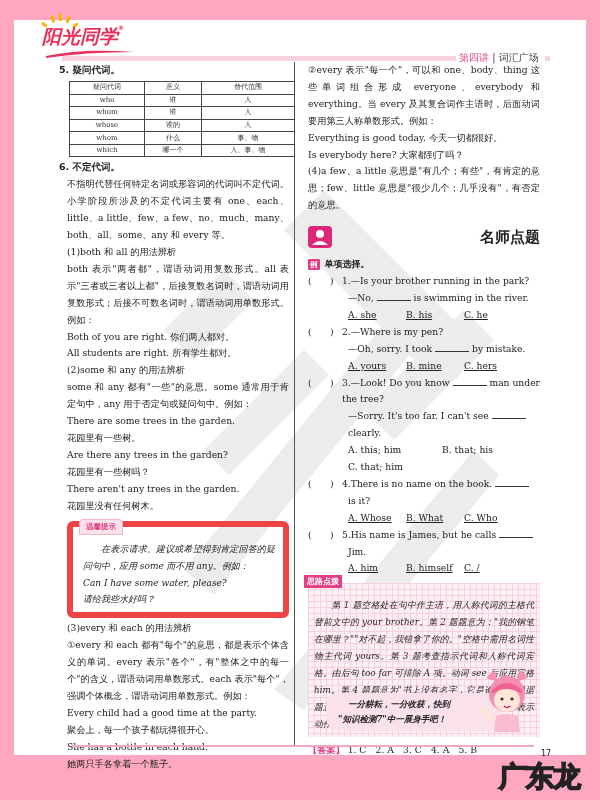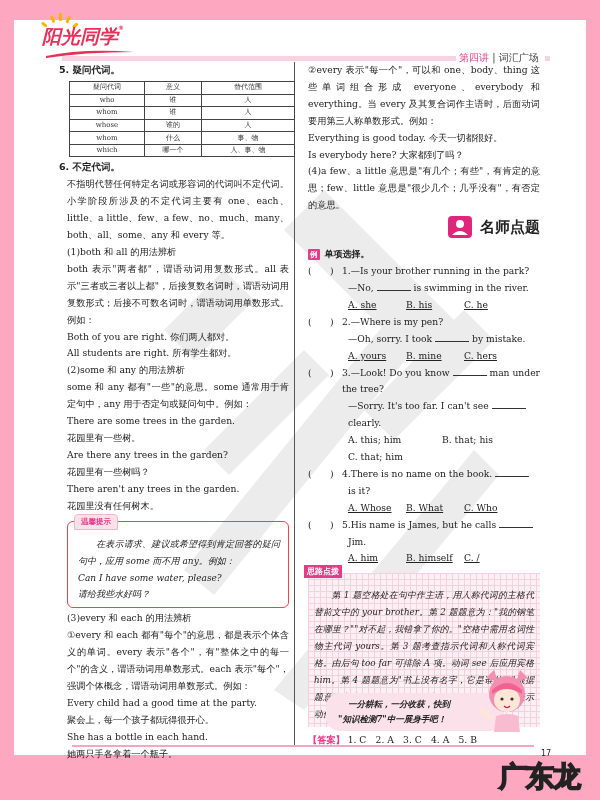--- a/index.html
+++ b/index.html
@@ -43,31 +43,31 @@
   .col-right { left: 308px; top: 62px; width: 232px; }
   .sec-title { font-family: "DejaVu Sans", sans-serif; font-weight: bold; font-size: 9.5px; margin-left: -8px; }
   .p { text-align: justify; }
   table.pron {
     border-collapse: collapse; width: 226px; margin: 2px 0 0 2px; font-size: 7px;
   }
   table.pron td, table.pron th {
     border: 1px solid #444; text-align: center; height: 12.6px; line-height: 11px; font-weight: normal; color:#333;
   }
   .tip-box {
-    position: relative; margin: 6px 0 2px 0; border: 1px solid #ef4444; border-radius: 6px;
+    position: relative; margin: 6px 0 2px 0; border: 6px solid #ef4444; border-radius: 6px;
     padding: 14px 8px 4px 10px; font-style: italic; font-size: 9px;
   }
   .tip-label {
     position: absolute; left: 6px; top: -8px; background: #fbe2ea; border: 1px solid #f0b6c9; border-radius: 4px 4px 0 0;
     color: #e23d86; font-family: "DejaVu Sans", sans-serif; font-size: 7.5px; font-weight: bold; padding: 1px 6px; font-style: normal; line-height: 12px;
   }
   .tip-box .p { line-height: 17px; }
 
   .mingshi {
-    display: flex; align-items: center; justify-content: flex-end; margin: 2px 0 8px 0; height: 22px;
+    display: flex; align-items: center; justify-content: space-between; margin: 12px 0 8px 0; height: 22px;
   }
   .mingshi-icon { width: 24px; height: 22px; background: #e0267a; border-radius: 4px; position: relative; margin-right: 8px; }
   .mingshi-title { font-family: "DejaVu Sans", sans-serif; font-weight: bold; font-size: 15px; color: #222; }
   .q-head { font-family: "DejaVu Sans", sans-serif; font-size: 9px; font-weight: bold; display:flex; align-items:center; }
   .li-badge { background: #e23d86; color:#fff; font-size: 7.5px; padding: 0 2px; margin-right: 5px; line-height: 11px; border-radius:1px; }
   .q { display: flex; }
   .q .paren { width: 34px; flex: none; }
   .q .qbody { flex: 1; }
   .opt-row { display: flex; padding-left: 40px; }
   .opt-row span { flex: none; }

